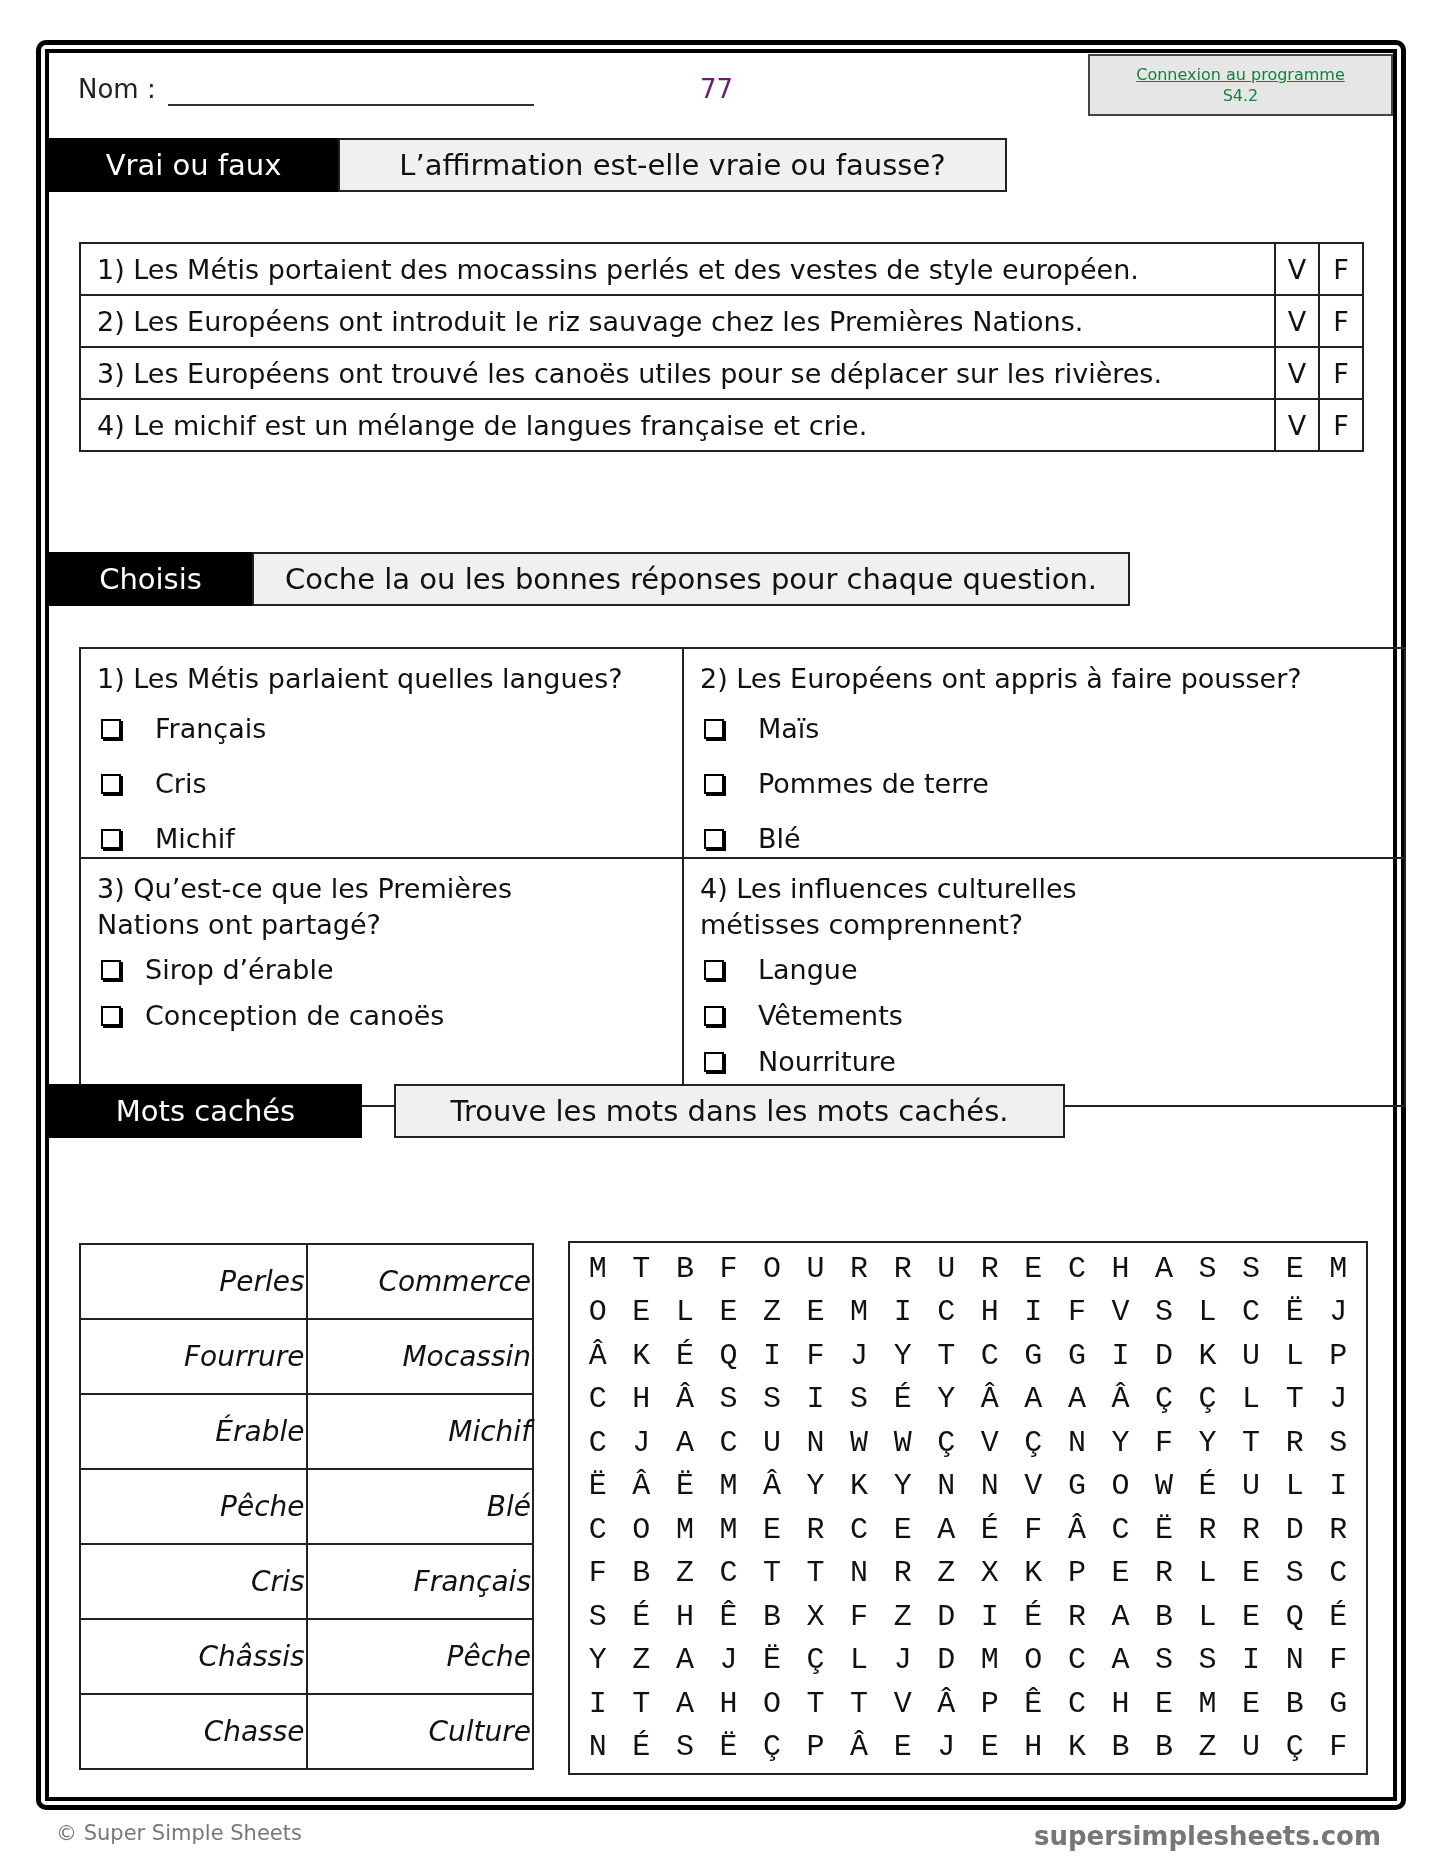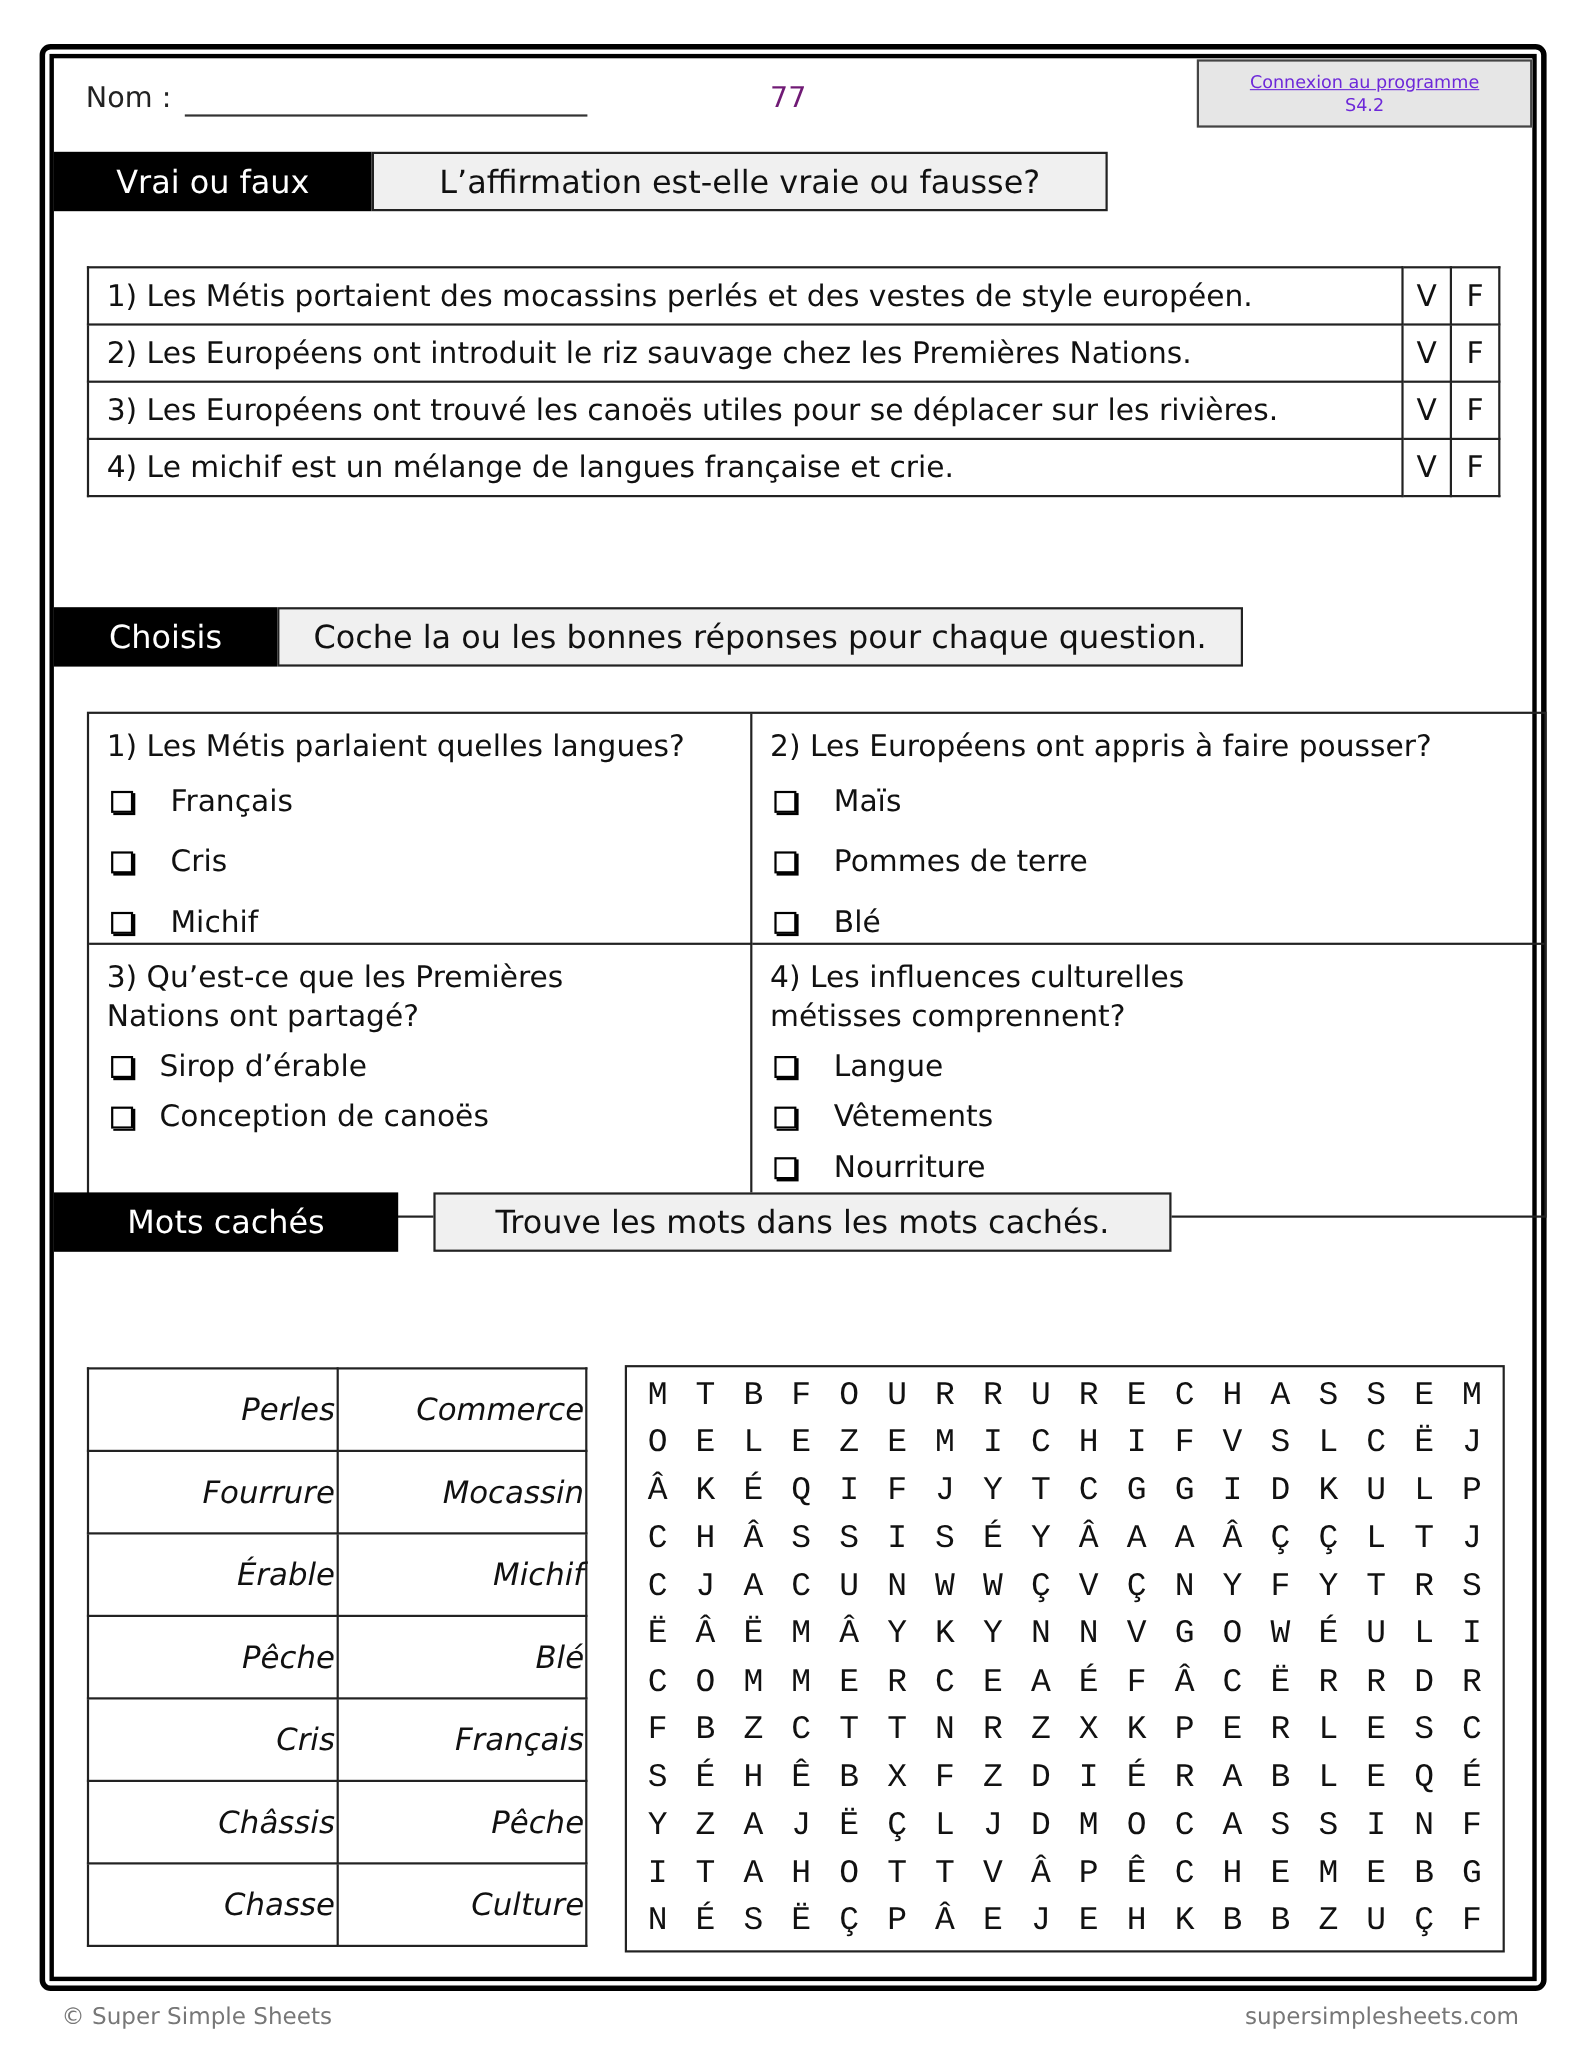--- a/index.html
+++ b/index.html
@@ -14,21 +14,21 @@
   .frame-inner {
     position: absolute; left: 45px; top: 49px; width: 1352px; height: 1752px;
     border: 4px solid #000; box-sizing: border-box;
   }
   .name-label { position: absolute; left: 78px; top: 74px; font-size: 26px; color: #222; }
   .name-line { position: absolute; left: 168px; top: 104px; width: 366px; border-bottom: 2px solid #333; }
   .page-num { position: absolute; left: 700px; top: 74px; font-size: 26px; color: #701a75; }
   .prog-box {
     position: absolute; left: 1088px; top: 54px; width: 305px; height: 62px;
     background: #e6e6e6; border: 2px solid #444; box-sizing: border-box;
-    text-align: center; font-size: 16px; line-height: 21px; padding-top: 8px; color: #6d28d9;
+    text-align: center; font-size: 16px; line-height: 21px; padding-top: 8px; color: #15803d;
   }
   .prog-title { text-decoration: underline; }
   .sec-bar { position: absolute; left: 49px; height: 54px; display: flex; }
   .sec-label {
     background: #000; color: #fff; font-size: 29px; display: flex;
     align-items: center; justify-content: center; height: 54px; box-sizing: border-box;
   }
   .sec-instr {
     background: #f0f0f0; border: 2px solid #222; box-sizing: border-box; height: 54px;
     font-size: 29px; display: flex; align-items: center; justify-content: center; color: #111;
@@ -60,21 +60,21 @@
   table.words td { border: 2.5px solid #222; height: 71px; text-align: right; width: 50%; font-style: italic; }
   .ws-grid {
     position: absolute; left: 568px; top: 1241px; width: 800px; height: 534px;
     border: 2.5px solid #222; box-sizing: border-box;
     display: grid; grid-template-columns: repeat(18, 1fr); grid-template-rows: repeat(12, 1fr);
     padding: 4px 6px;
     font-family: "Liberation Mono", "DejaVu Sans Mono", monospace; font-size: 30px;
   }
   .ws-cell { display: flex; align-items: center; justify-content: center; }
   .footer-left { position: absolute; left: 56px; top: 1821px; font-size: 21px; color: #777; }
-  .footer-right { position: absolute; right: 64px; top: 1821px; font-size: 21px; color: #777; }
+  .footer-right { position: absolute; right: 64px; top: 1821px; font-size: 26px; color: #777; font-weight: bold; }
 </style>
 </head>
 <body>
 
 <div class="frame-outer"></div>
 <div class="frame-inner"></div>
 
 <div class="name-label">Nom :</div>
 <div class="name-line"></div>
 <div class="page-num">77</div>

